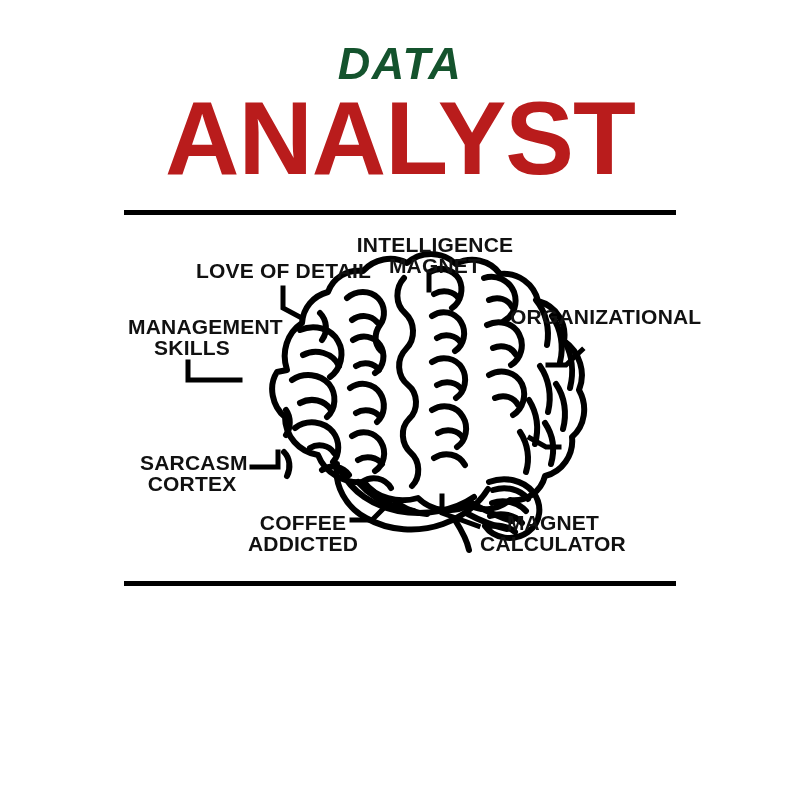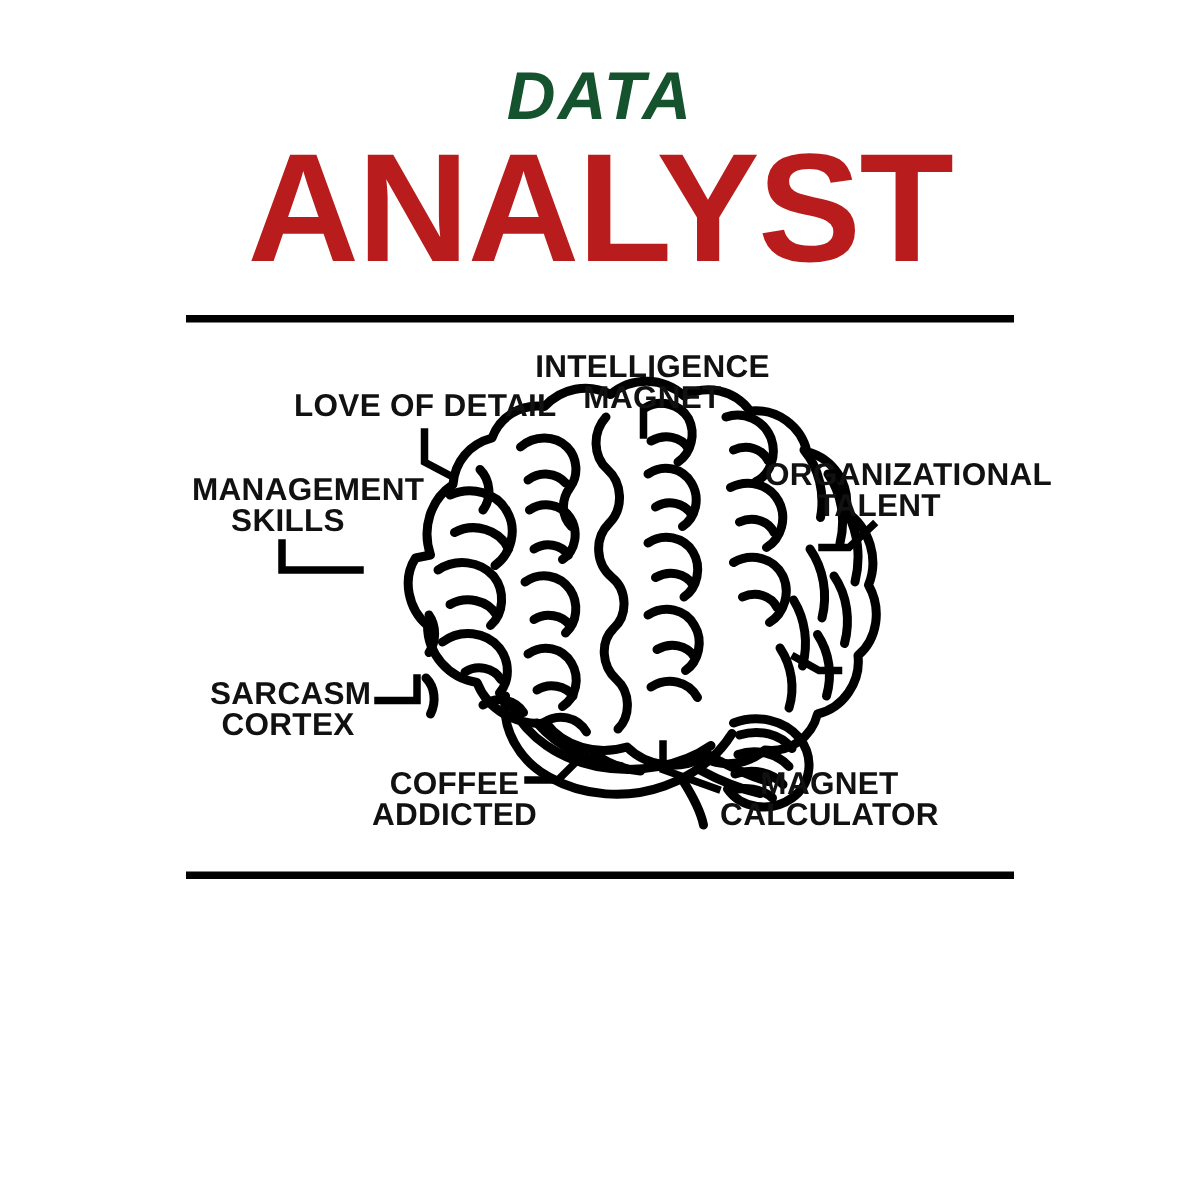--- a/index.html
+++ b/index.html
@@ -240,21 +240,20 @@
     <span class="ln2">MAGNET</span>
   </div>
 
   <div class="label c mid lbl-management-skills">
     <span>MANAGEMENT</span>
     <span class="ln2">SKILLS</span>
   </div>
 
   <div class="label c mid lbl-organizational">
     <span>ORGANIZATIONAL</span>
-    <span class="ln2">TALENT</span>
   </div>
 
 
   <div class="label c mid lbl-coffee-addicted">
     <span>COFFEE</span>
     <span class="ln2">ADDICTED</span>
   </div>
 
   <div class="label c mid lbl-sarcasm-cortex">
     <span>SARCASM</span>

